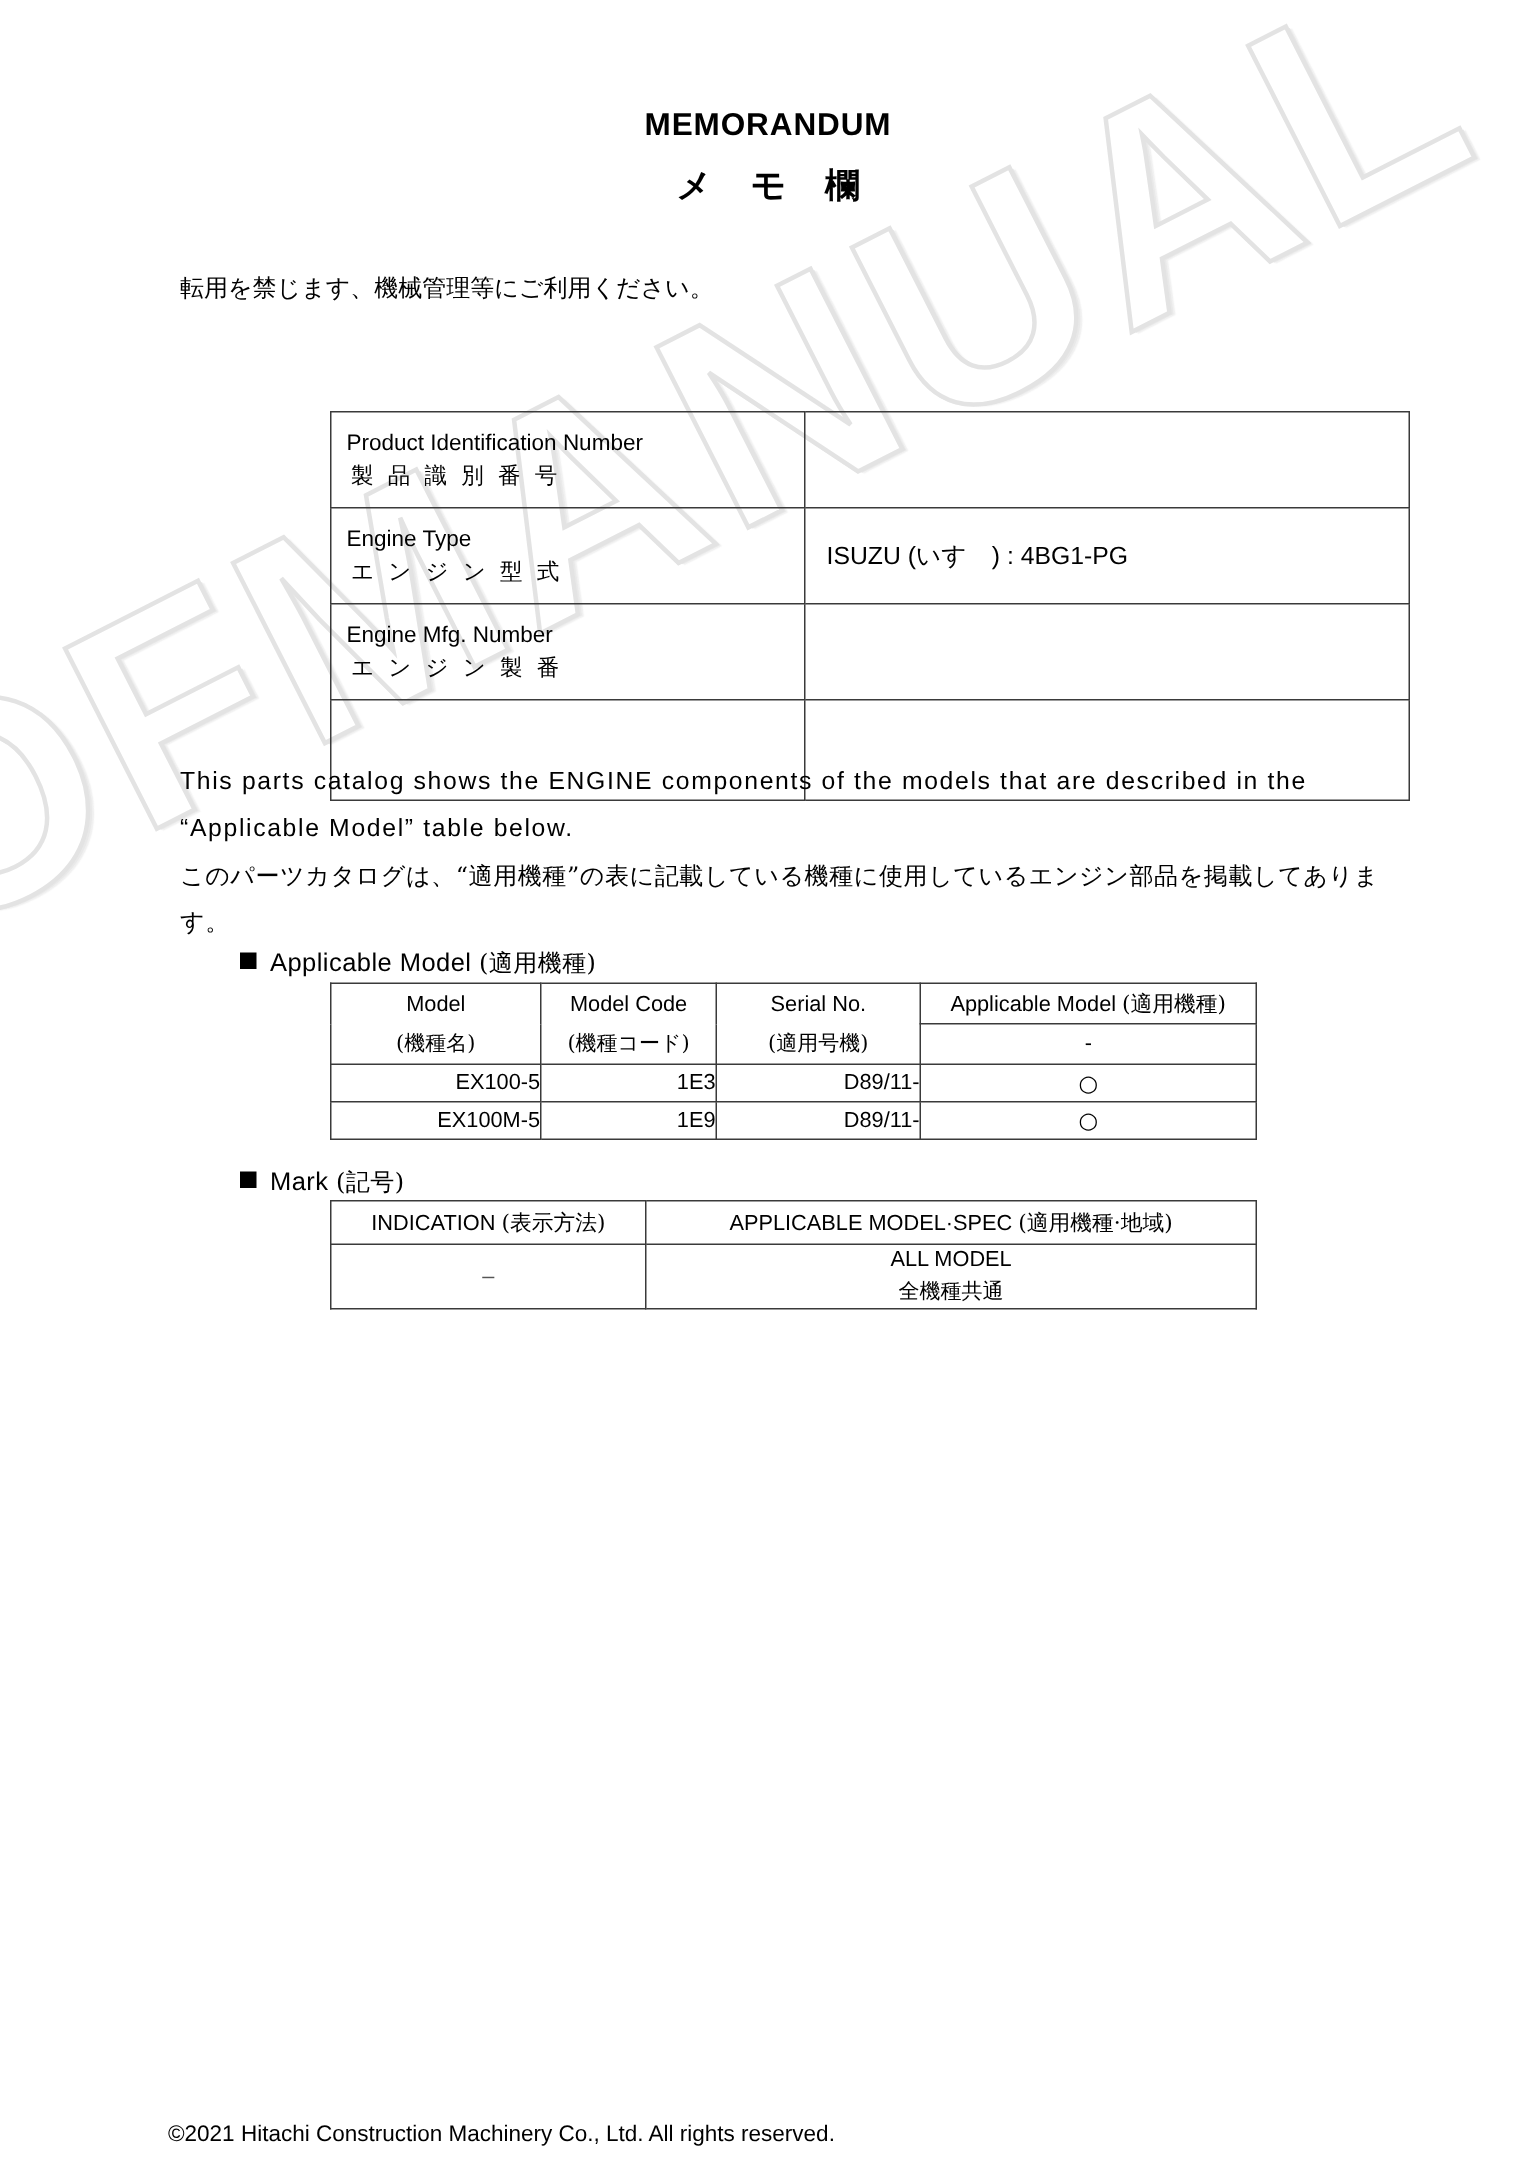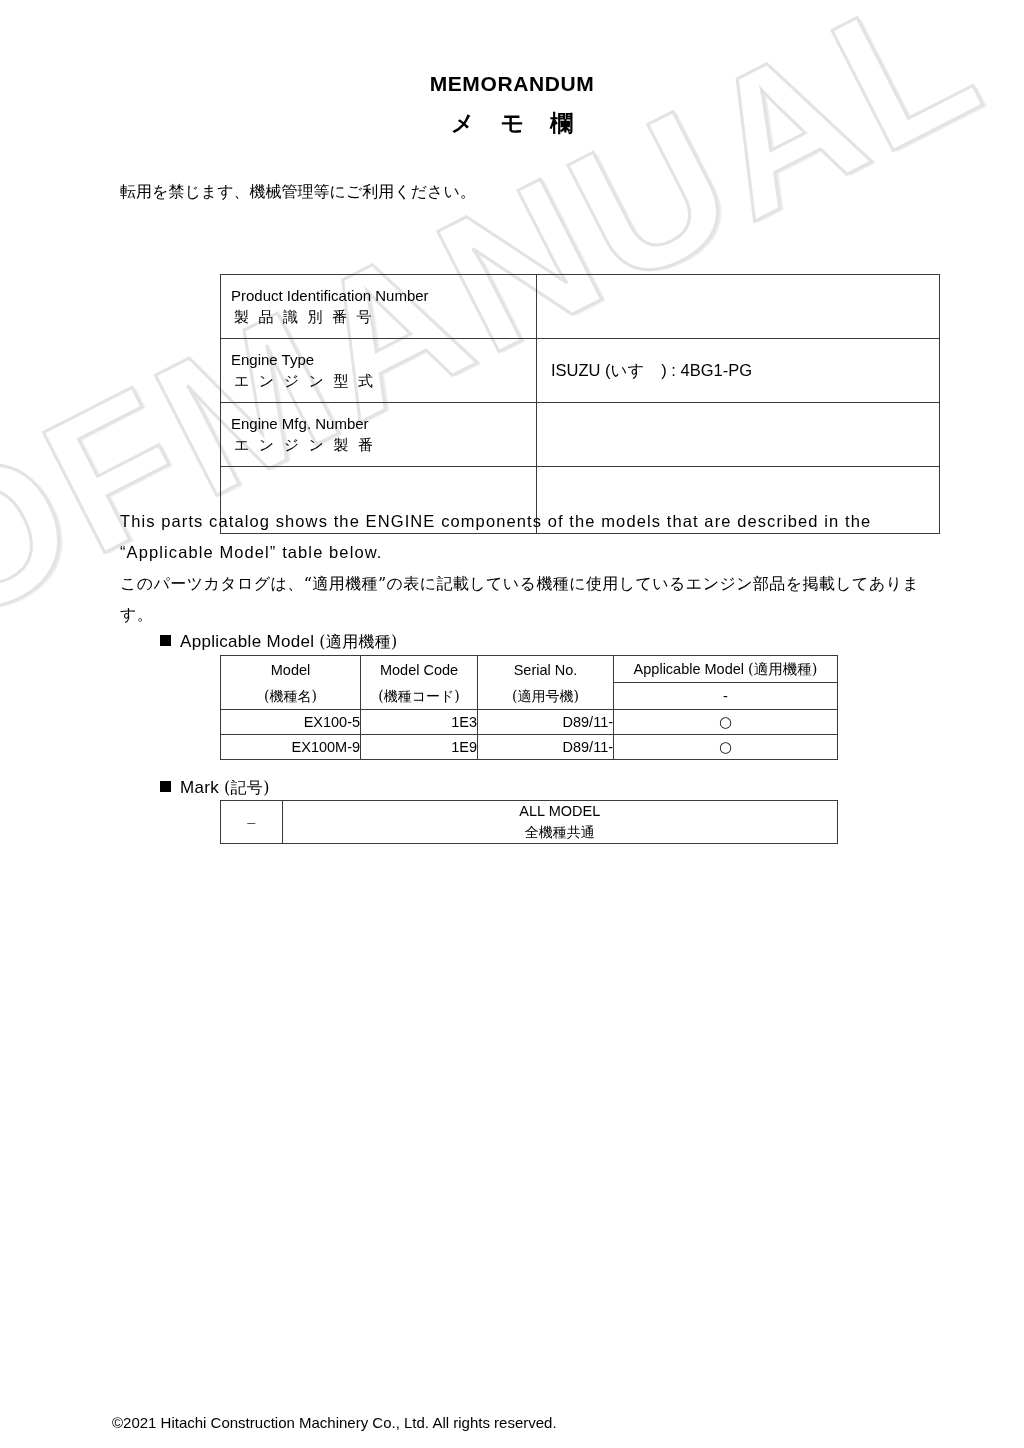--- a/index.html
+++ b/index.html
@@ -299,35 +299,39 @@
         <tr>
           <td class="ap-sub">-</td>
         </tr>
         <tr>
           <td class="left">EX100-5</td>
           <td class="left">1E3</td>
           <td class="left">D89/11-</td>
           <td class="circle">○</td>
         </tr>
         <tr>
-          <td class="left">EX100M-9</td>
+          <td class="left">EX100M-5</td>
           <td class="left">1E9</td>
           <td class="left">D89/11-</td>
           <td class="circle">○</td>
         </tr>
       </tbody>
     </table>
 
     <div class="section-head" id="head-mark">
       <span class="sq"></span><span>Mark</span>
       <span class="jpsuffix">(記号)</span>
     </div>
 
     <table id="mark-table">
       <tbody>
+        <tr>
+          <td class="m-col1 m-hdr"><span>INDICATION </span><span class="jpsuffix">(表示方法)</span></td>
+          <td class="m-col2 m-hdr"><span>APPLICABLE MODEL·SPEC </span><span class="jpsuffix">(適用機種·地域)</span></td>
+        </tr>
         <tr>
           <td class="m-body dash">–</td>
           <td class="m-body">
             <span class="en">ALL MODEL</span>
             <span class="jp">全機種共通</span>
           </td>
         </tr>
       </tbody>
     </table>
 

